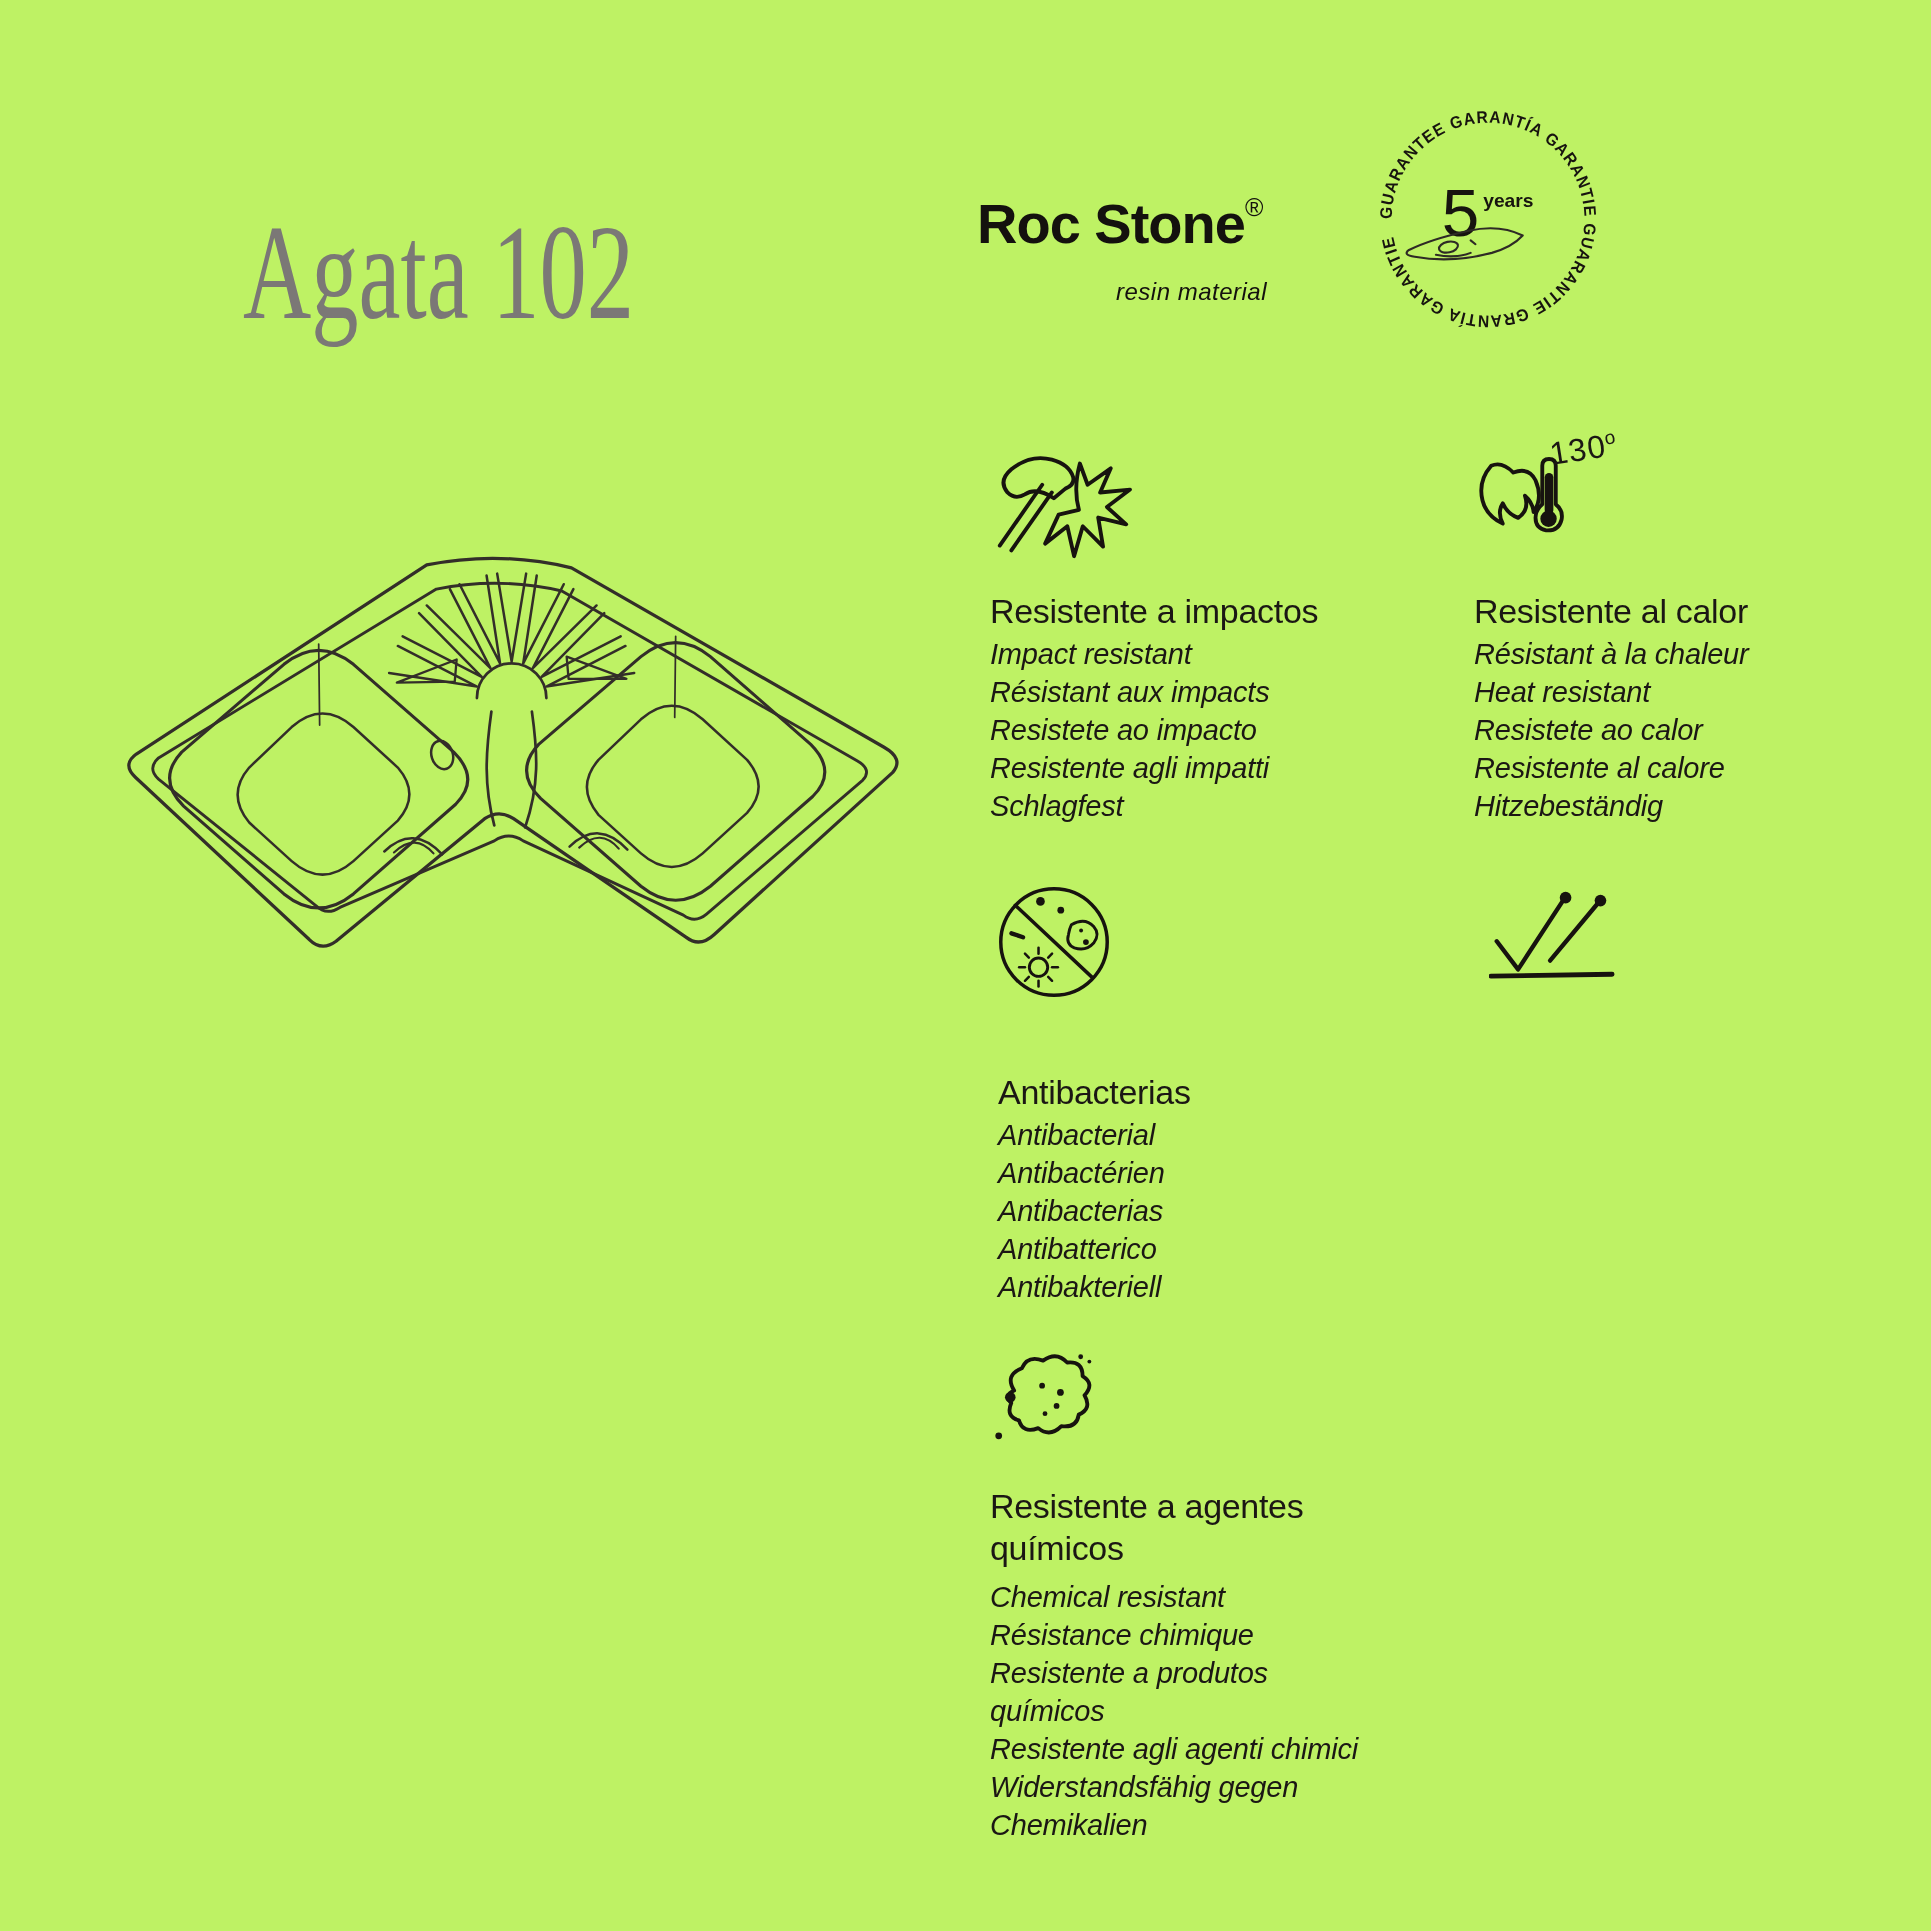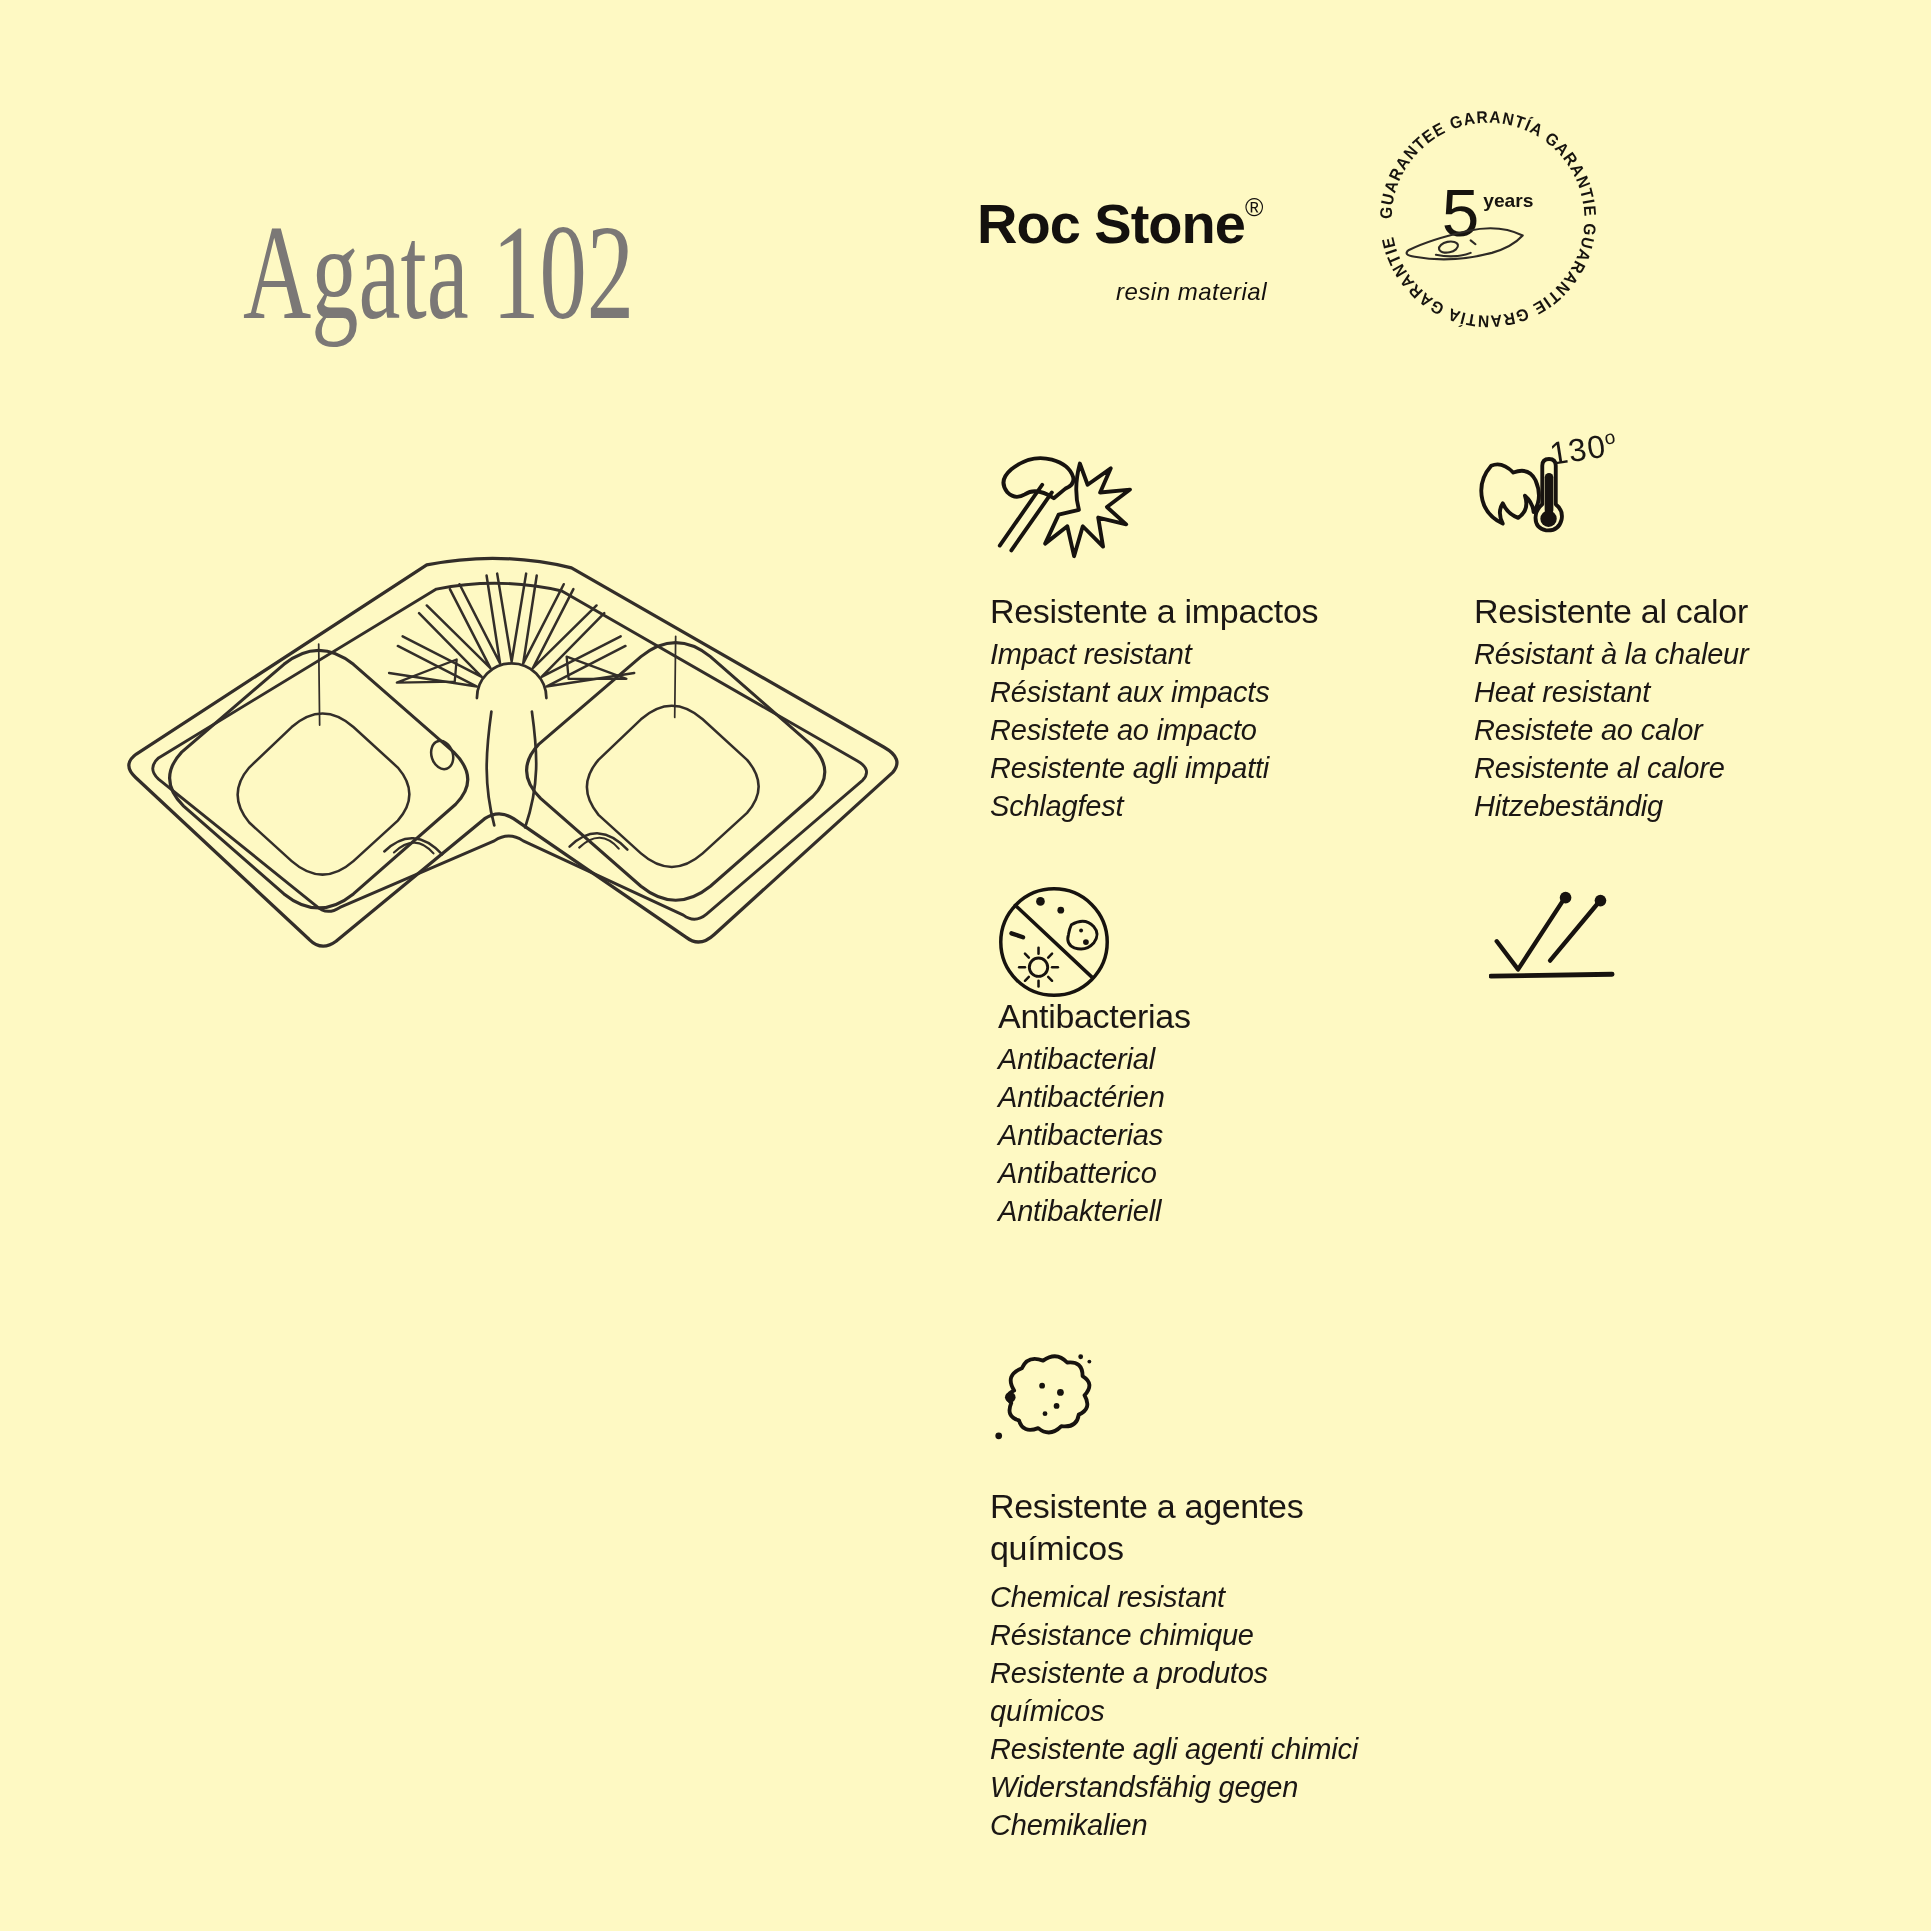--- a/index.html
+++ b/index.html
@@ -1,16 +1,16 @@
 <!DOCTYPE html>
 <html><head>
 <meta charset="utf-8">
 <style>
   html,body{margin:0;padding:0;}
-  .canvas{position:relative;width:1931px;height:1931px;background:#fef9c3;overflow:hidden;
+  .canvas{position:relative;width:1931px;height:1931px;background:#bef264;overflow:hidden;
           font-family:"Liberation Sans", sans-serif;color:#1b1714;}
   .abs{position:absolute;}
 
   .product-title{left:243px;top:205px;font-family:"Liberation Serif", serif;font-weight:400;
     font-size:135px;line-height:135px;color:#7b7876;transform:scaleX(0.70);transform-origin:left top;
     white-space:nowrap;}
 
   .brand{left:977px;top:191px;width:290px;}
   .brand-name{font-size:56px;font-weight:700;letter-spacing:-1px;white-space:nowrap;color:#14110e;}
   .brand-reg{font-size:25px;font-weight:400;vertical-align:27px;letter-spacing:0;}
@@ -160,21 +160,21 @@
         <path d="M 36,76 L 32,72"></path>
           <path d="M 56,76 L 60,72"></path>
         <path d="M 36,96 L 32,100"></path>
           <path d="M 56,96 L 60,100"></path>
       </g>
       <path d="M 80,42 Q 94,34 103,44 Q 110,52 103,61 Q 95,70 83,66 Q 74,62 77,52 Q 78,46 80,42 Z" stroke-width="3"></path>
       <circle cx="95" cy="60" r="3" fill="#17130f" stroke="none"></circle>
       <circle cx="90" cy="48" r="2" fill="#17130f" stroke="none"></circle>
     </svg>
   </div>
-  <div class="feature-text" style="left:998px;top:996px;">
+  <div class="feature-text" style="left:998px;top:1072px;">
     <div class="feature-title">Antibacterias</div>
     <div>
         <div class="feature-line">Antibacterial</div>
         <div class="feature-line">Antibactérien</div>
         <div class="feature-line">Antibacterias</div>
         <div class="feature-line">Antibatterico</div>
         <div class="feature-line">Antibakteriell</div>
       </div>
   </div>
 

